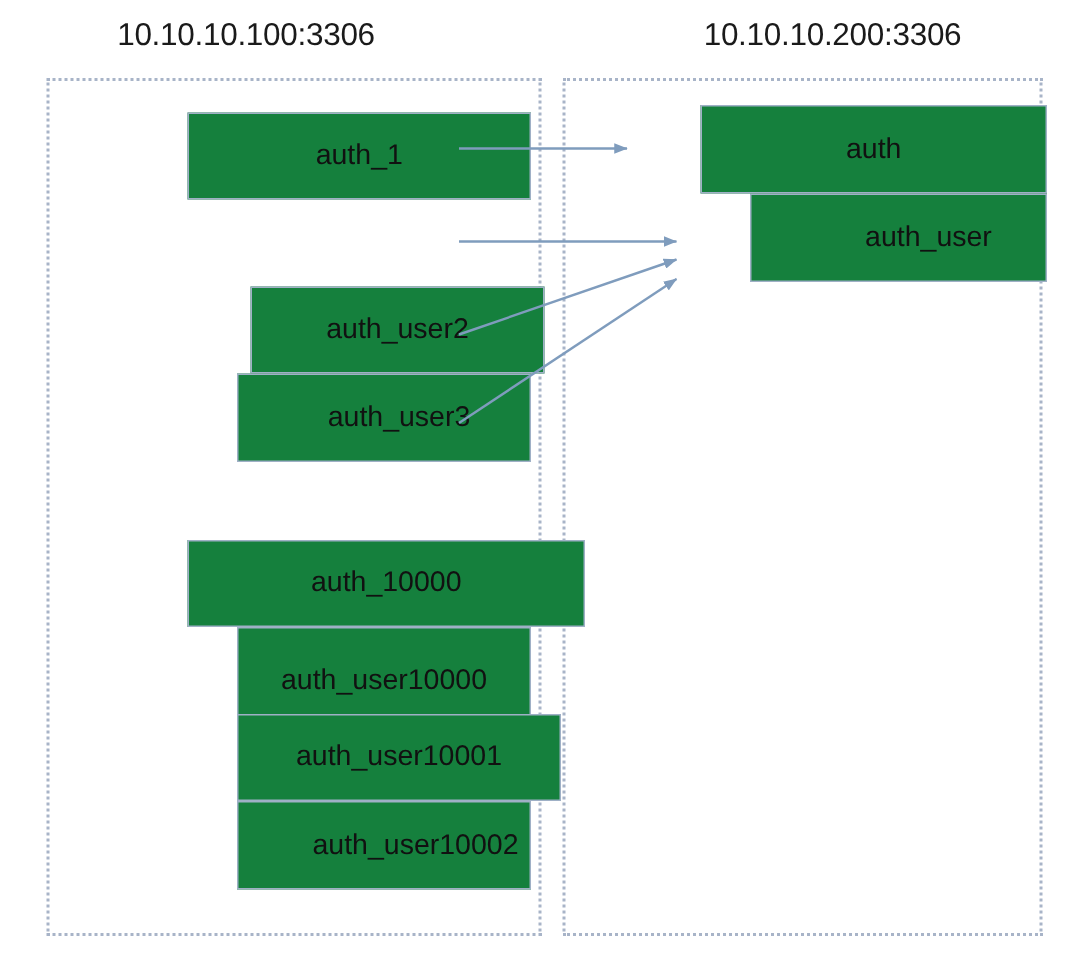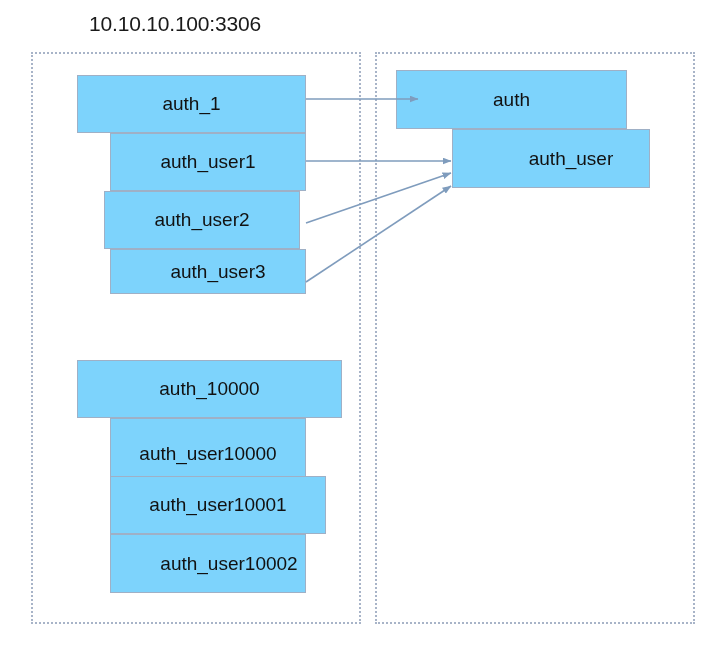--- a/index.html
+++ b/index.html
@@ -22,90 +22,91 @@
   
   .server-title {
     position: absolute;
     font-size: 21px;
     color: #1a1a1a;
     letter-spacing: -0.2px;
     white-space: nowrap;
     text-align: center;
     transform: translateX(-50%);
   }
-  #title-left  { left: 175px; top: 12px; }
+  #title-left  { left: 164px; top: 12px; }
   #title-right { left: 555px; top: 12px; }
 
   
   .server-zone {
     position: absolute;
     border: 2px dotted #a8b4c8;
     box-sizing: border-box;
     background: transparent;
   }
   #zone-left  { left: 31px;  top: 52px; width: 330px; height: 572px; }
   #zone-right { left: 375px; top: 52px; width: 320px; height: 572px; }
 
   
   .db-box {
     position: absolute;
     box-sizing: border-box;
     border: 1px solid #9fb0c6;
-    background: #7dd3fc;
+    background: #15803d;
     display: flex;
     align-items: center;
     justify-content: center;
     font-size: 19px;
     color: #111111;
     white-space: nowrap;
+    margin-left: 48px;
   }
   .db-box.schema-header { z-index: 2; }
   .db-box.table-row     { z-index: 1; }
 
   
   #box-auth1        { left: 77px;  top: 75px;  width: 229px; height: 58px; }
   #box-auth-user1   { left: 110px; top: 133px; width: 196px; height: 58px; }
-  #box-auth-user2   { left: 104px; top: 191px; width: 196px; height: 58px; }
-  #box-auth-user3   { left: 110px; top: 249px; width: 196px; height: 45px; padding-left: 20px; }
+  #box-auth-user2   { left: 119px; top: 191px; width: 196px; height: 58px; }
+  #box-auth-user3   { left: 110px; top: 249px; width: 196px; height: 59px; padding-left: 20px; }
 
   
   #box-auth10000       { left: 77px;  top: 360px; width: 265px; height: 58px; }
   #box-auth-user10000  { left: 110px; top: 418px; width: 196px; height: 72px; }
   #box-auth-user10001  { left: 110px; top: 476px; width: 216px; height: 58px; }
   #box-auth-user10002  { left: 110px; top: 534px; width: 196px; height: 59px; padding-left: 42px; }
 
   
-  #box-auth      { left: 396px; top: 70px;  width: 231px; height: 59px; }
+  #box-auth      { left: 419px; top: 70px;  width: 231px; height: 59px; }
   #box-auth-user { left: 452px; top: 129px; width: 198px; height: 59px; padding-left: 40px; }
 
   
   #arrow-layer {
     position: absolute;
     left: 0; top: 0;
     width: 720px;
     height: 648px;
     z-index: 3;
     pointer-events: none;
   }
 </style>
 </head>
 <body>
 
 <div id="diagram-root">
 
   <div class="server-title" id="title-left">10.10.10.100:3306</div>
 
+  <div class="server-title" id="title-right">10.10.10.200:3306</div>
 
   <div class="server-zone" id="zone-left"></div>
 
   <div class="server-zone" id="zone-right"></div>
 
   <div class="db-box schema-header" id="box-auth1">auth_1</div>
 
-  <div class="db-box table-row" id="box-auth-user1">auth_user1</div>
 
   <div class="db-box table-row" id="box-auth-user2">auth_user2</div>
 
   <div class="db-box table-row" id="box-auth-user3">auth_user3</div>
 
   <div class="db-box schema-header" id="box-auth10000">auth_10000</div>
 
   <div class="db-box table-row" id="box-auth-user10000">auth_user10000</div>
 
   <div class="db-box table-row" id="box-auth-user10001">auth_user10001</div>

